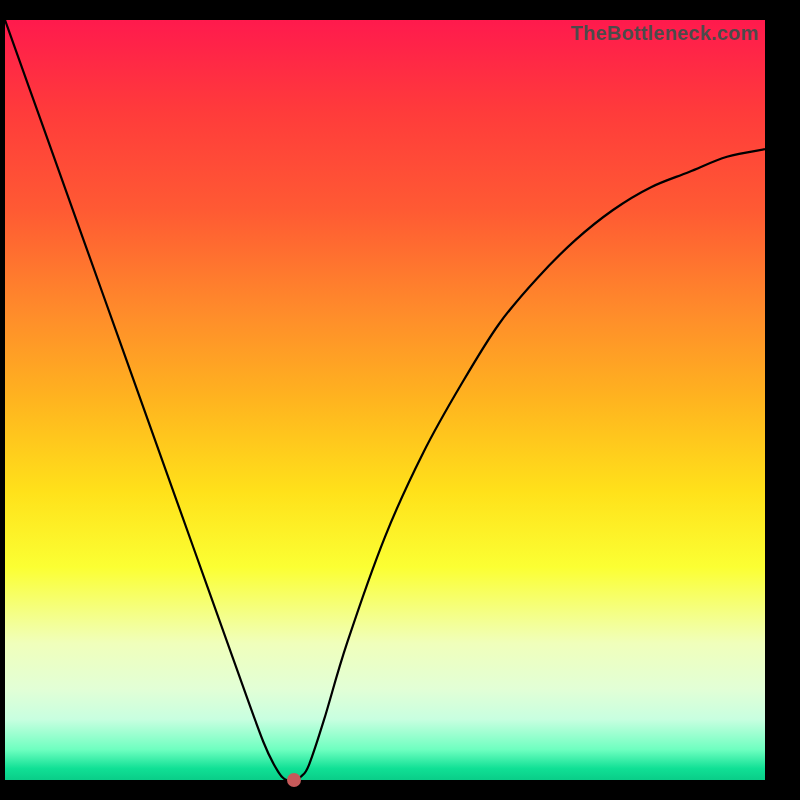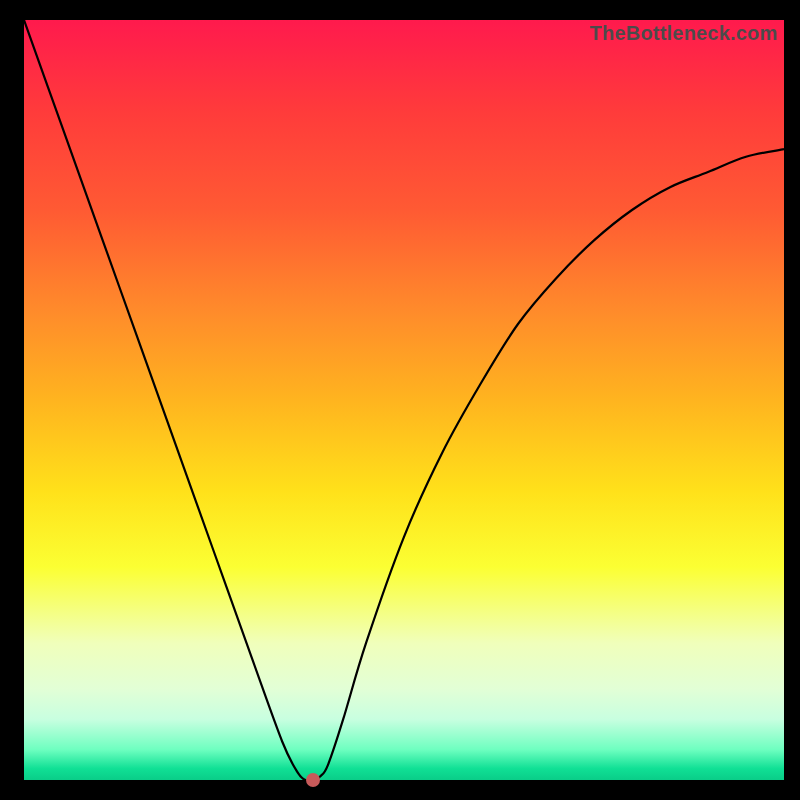--- a/index.html
+++ b/index.html
@@ -1,21 +1,21 @@
 <!DOCTYPE html>
 <html><head>
 <meta charset="utf-8">
 <style>
   * { margin: 0; padding: 0; box-sizing: border-box; }
   html, body { width: 800px; height: 800px; overflow: hidden; }
   body { background: #000; position: relative; font-family: Arial, Helvetica, sans-serif; }
 
   .frame {
     position: absolute;
-    left: 24px;
+    left: 5px;
     top: 20px;
     width: 760px;
     height: 760px;
     background: linear-gradient(
       to bottom,
       #ff1a4d 0%,
       #ff3b3b 12%,
       #ff5a33 25%,
       #ff8a2b 38%,
       #ffb41f 50%,

